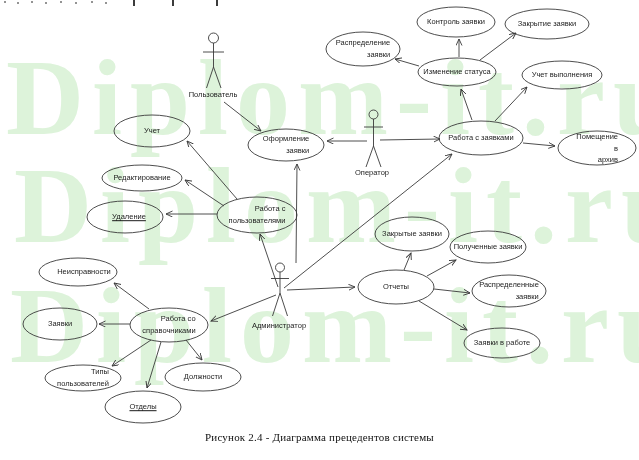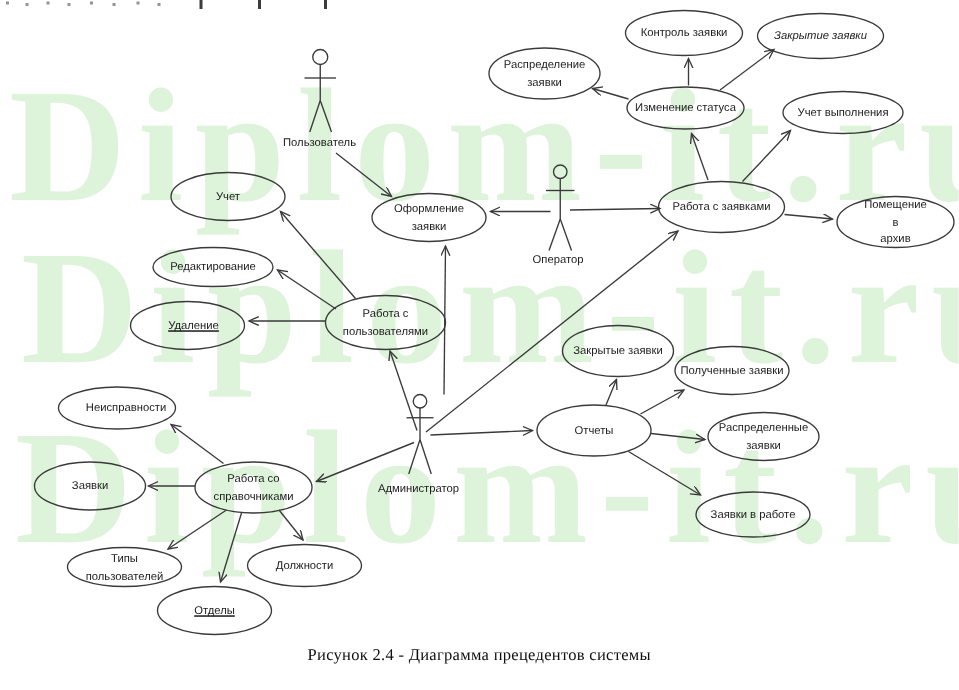--- a/index.html
+++ b/index.html
@@ -20,21 +20,21 @@
     z-index:1;
     user-select:none;
   }
   
   svg.diagram{position:absolute;left:0;top:0;z-index:2;}
   
   .uc-label{
     position:absolute;z-index:3;
     transform:translate(-50%,-50%);
     font-size:7.5px;line-height:1.55;color:#1c1c1c;
-    text-align:center;white-space:pre-line;
+    text-align:right;white-space:pre-line;
   }
   .actor-label{
     position:absolute;z-index:3;
     transform:translate(-50%,0);
     font-size:7.5px;color:#1c1c1c;white-space:nowrap;
   }
   .caption{
     position:absolute;z-index:4;left:0;top:431px;width:639px;
     text-align:center;
     font-family:"Liberation Serif","DejaVu Serif",serif;
@@ -159,21 +159,21 @@
   </svg>
 
   <div class="uc-label" style="left:152px;top:131px;">Учет</div>
   <div class="uc-label" style="left:142px;top:178px;">Редактирование</div>
   <div class="uc-label" style="left:129px;top:217px;text-decoration:underline;">Удаление</div>
   <div class="uc-label" style="left:286px;top:145px;">Оформление
 заявки</div>
   <div class="uc-label" style="left:257px;top:215px;">Работа с
 пользователями</div>
   <div class="uc-label" style="left:456px;top:22px;">Контроль заявки</div>
-  <div class="uc-label" style="left:547px;top:24px;font-style:italic;">Закрытие заявки</div>
+  <div class="uc-label" style="left:547px;top:24px;">Закрытие заявки</div>
   <div class="uc-label" style="left:363px;top:49px;">Распределение
 заявки</div>
   <div class="uc-label" style="left:457px;top:72px;">Изменение статуса</div>
   <div class="uc-label" style="left:562px;top:75px;">Учет выполнения</div>
   <div class="uc-label" style="left:481px;top:138px;">Работа с заявками</div>
   <div class="uc-label" style="left:597px;top:148px;">Помещение в
 архив</div>
   <div class="uc-label" style="left:412px;top:234px;">Закрытые заявки</div>
   <div class="uc-label" style="left:488px;top:247px;">Полученные заявки</div>
   <div class="uc-label" style="left:396px;top:287px;">Отчеты</div>

